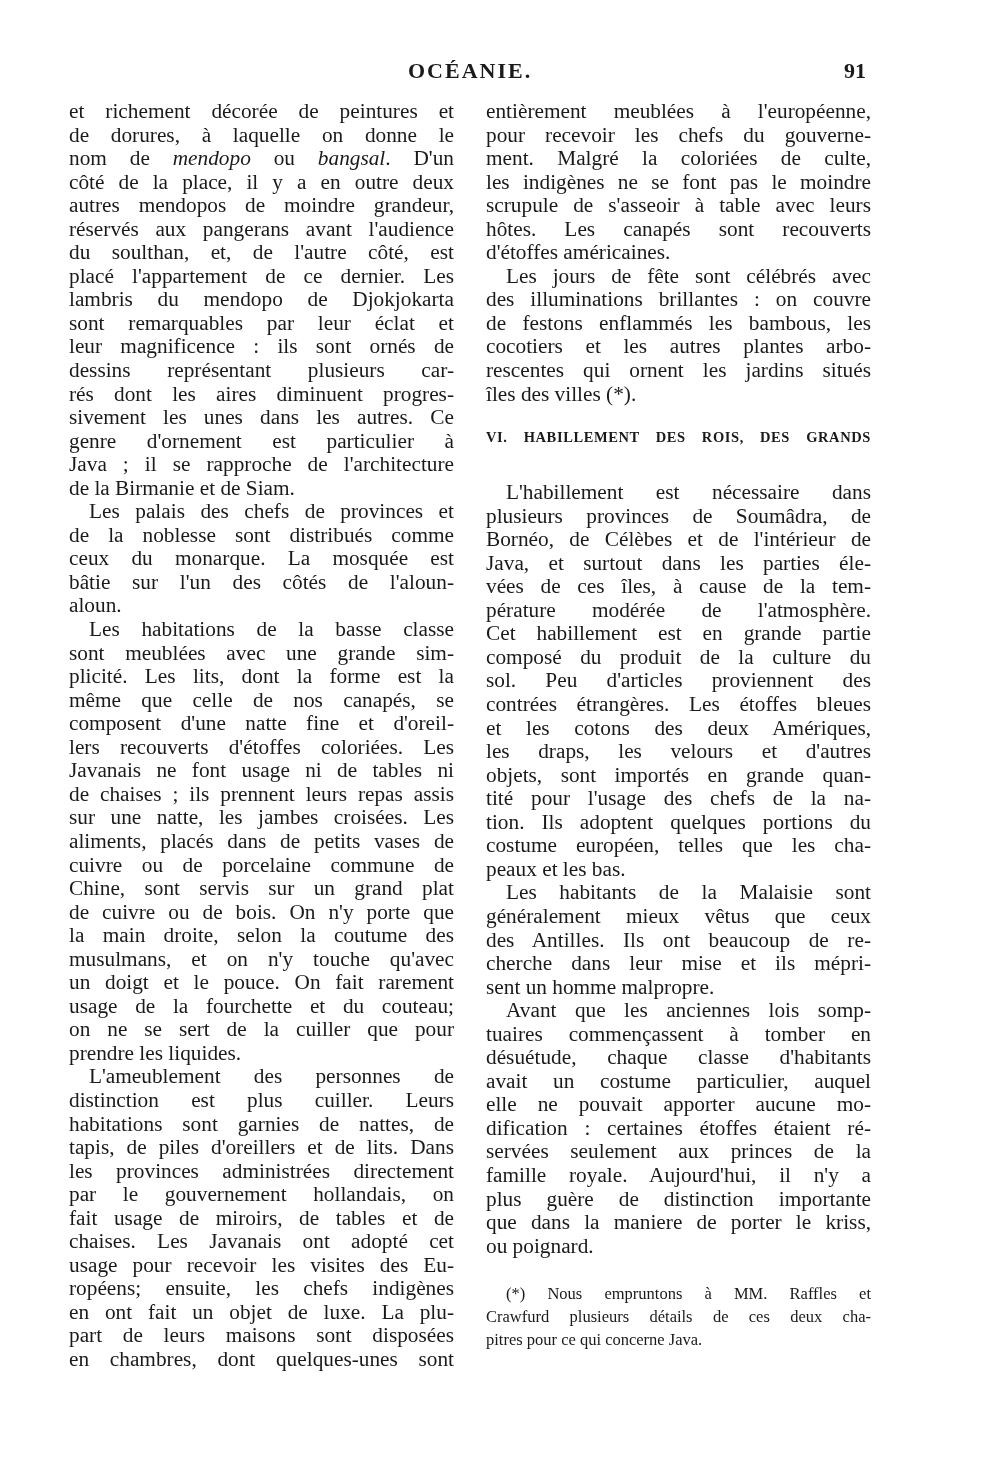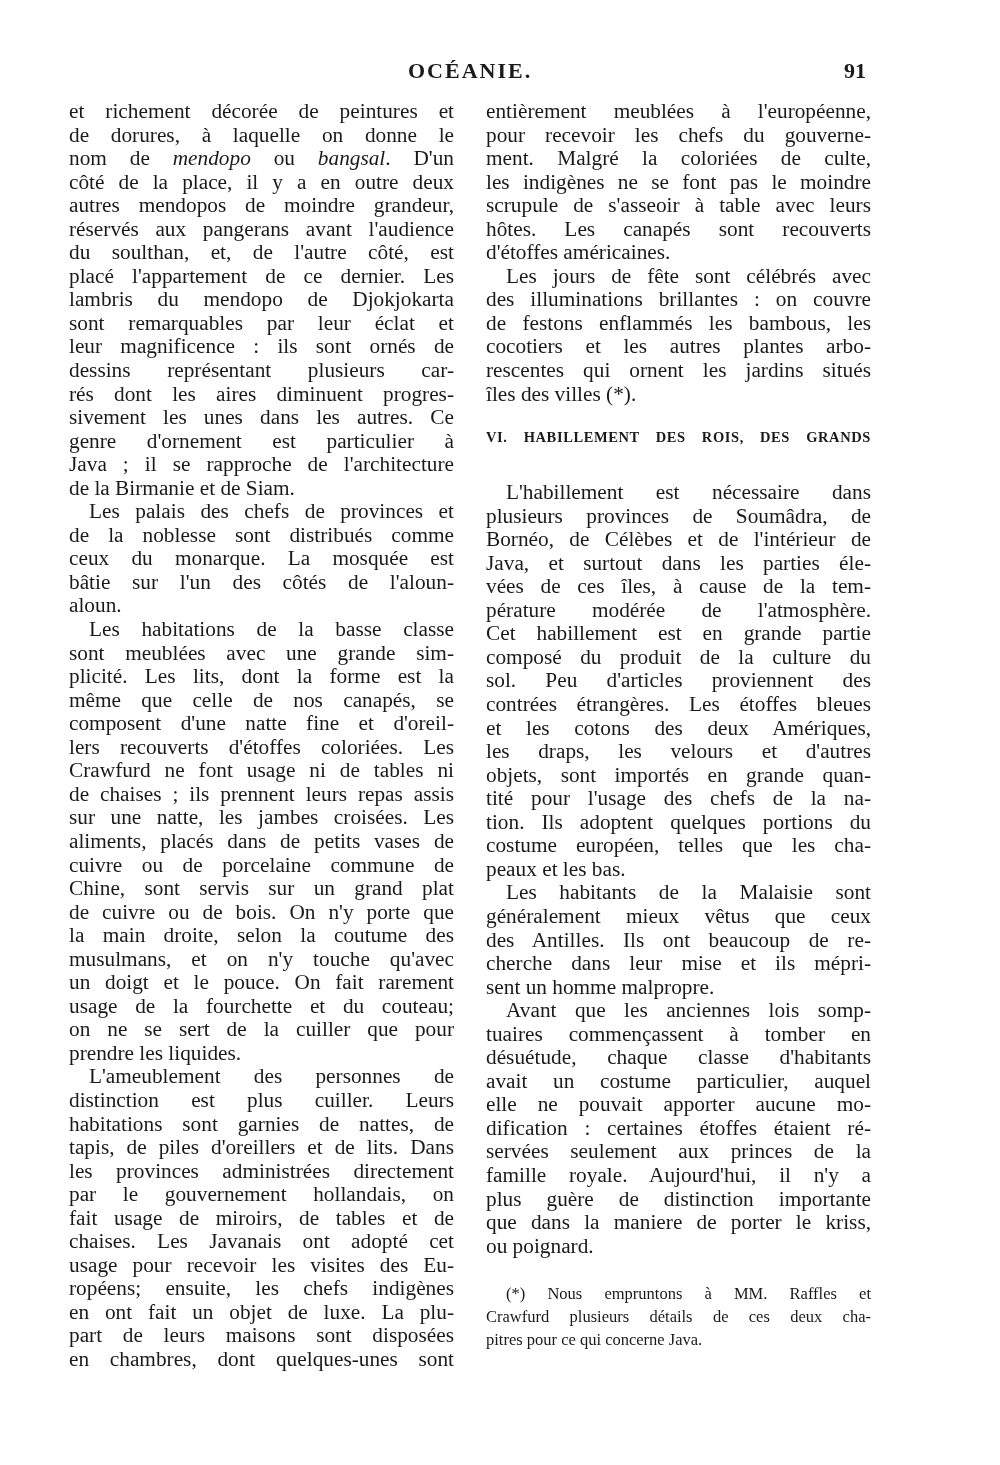--- a/index.html
+++ b/index.html
@@ -116,21 +116,21 @@
     <span class="line last">aloun.</span>
   </div>
 
   <div class="para">
     <span class="line indent">Les habitations de la basse classe</span>
     <span class="line">sont meublées avec une grande sim-</span>
     <span class="line">plicité. Les lits, dont la forme est la</span>
     <span class="line">même que celle de nos canapés, se</span>
     <span class="line">composent d'une natte fine et d'oreil-</span>
     <span class="line">lers recouverts d'étoffes coloriées. Les</span>
-    <span class="line">Crawfurd ne font usage ni de tables ni</span>
+    <span class="line">Javanais ne font usage ni de tables ni</span>
     <span class="line">de chaises ; ils prennent leurs repas assis</span>
     <span class="line">sur une natte, les jambes croisées. Les</span>
     <span class="line">aliments, placés dans de petits vases de</span>
     <span class="line">cuivre ou de porcelaine commune de</span>
     <span class="line">Chine, sont servis sur un grand plat</span>
     <span class="line">de cuivre ou de bois. On n'y porte que</span>
     <span class="line">la main droite, selon la coutume des</span>
     <span class="line">musulmans, et on n'y touche qu'avec</span>
     <span class="line">un doigt et le pouce. On fait rarement</span>
     <span class="line">usage de la fourchette et du couteau;</span>

